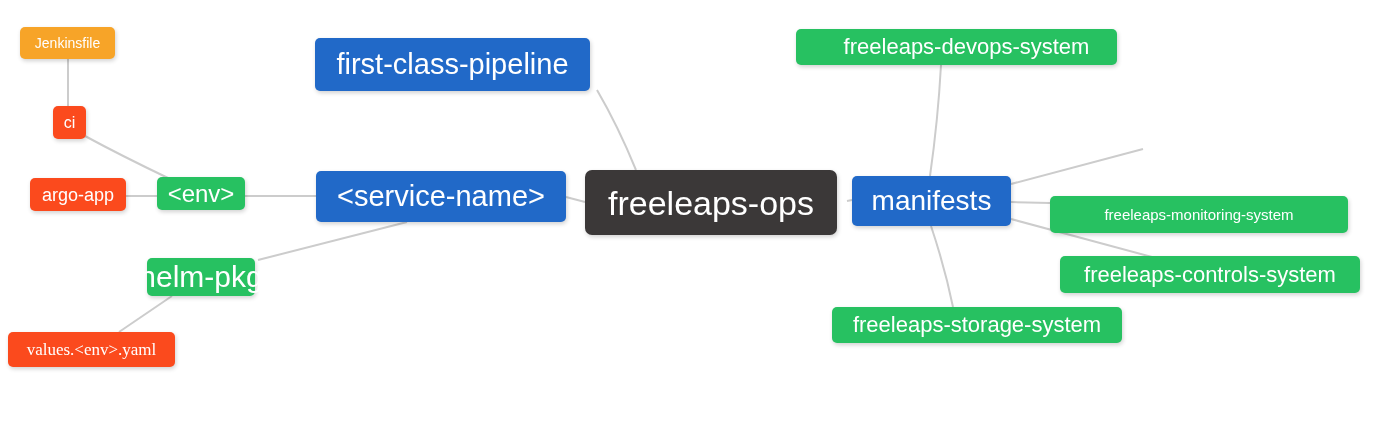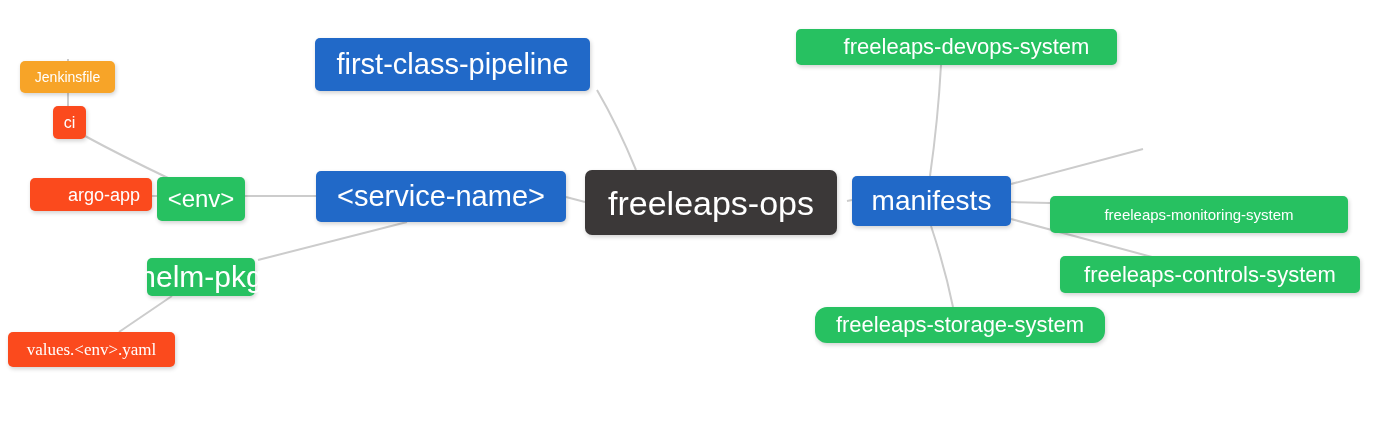--- a/index.html
+++ b/index.html
@@ -19,38 +19,38 @@
     border-radius:5px;
     box-shadow:1px 2px 4px rgba(0,0,0,0.18);
     white-space:nowrap;
     cursor:pointer;
     line-height:1;
     user-select:none;
   }
   .c-blue{background:var(--blue,#2169c8);}
   .c-green{background:var(--green,#27c161);}
   .c-red{background:var(--red,#fb4a1d);}
-  .c-orange{background:var(--orange,#f7a428);margin-top:34px;}
+  .c-orange{background:var(--orange,#f7a428);}
   .c-dark{background:var(--dark,#3b3838);border-radius:7px;}
 
   #n-jenkinsfile{left:20px;top:27px;width:95px;height:32px;font-size:14px;}
   #n-ci{left:53px;top:106px;width:33px;height:33px;font-size:16px;}
-  #n-argo-app{left:30px;top:178px;width:96px;height:33px;font-size:18px;padding-left:26px;}
-  #n-env{left:157px;top:177px;width:88px;height:44px;font-size:24px;}
+  #n-argo-app{left:30px;top:178px;width:96px;height:33px;font-size:18px;}
+  #n-env{left:157px;top:177px;width:88px;height:33px;font-size:24px;}
   #n-fcp{left:315px;top:38px;width:275px;height:53px;font-size:29px;}
   #n-service{left:316px;top:171px;width:250px;height:51px;font-size:29px;}
   #n-ops{left:585px;top:170px;width:252px;height:65px;font-size:34px;}
   #n-manifests{left:852px;top:176px;width:159px;height:50px;font-size:28px;}
   #n-helm{left:147px;top:258px;width:108px;height:38px;font-size:30px;}
   #n-values{left:8px;top:332px;width:167px;height:35px;font-size:17px;font-family:Liberation Serif, serif;}
   #n-devops{left:796px;top:29px;width:301px;height:36px;font-size:22px;padding-left:20px;}
   #n-network{left:1055px;top:112px;width:292px;height:37px;font-size:22px;}
   #n-monitoring{left:1050px;top:196px;width:298px;height:37px;font-size:15px;}
   #n-controls{left:1060px;top:256px;width:300px;height:37px;font-size:22px;}
-  #n-storage{left:815px;top:307px;width:290px;height:36px;font-size:22px;border-radius:12px;}
+  #n-storage{left:832px;top:307px;width:290px;height:36px;font-size:22px;}
 </style>
 </head>
 <body>
 
 <div id="canvas">
 
   <svg id="edges" viewBox="0 0 1390 421">
     <path class="edge" d="M68,59 L68,106"></path>
     <path class="edge" d="M85,136 Q120,155 168,178"></path>
     <path class="edge" d="M122,196 L157,196"></path>

